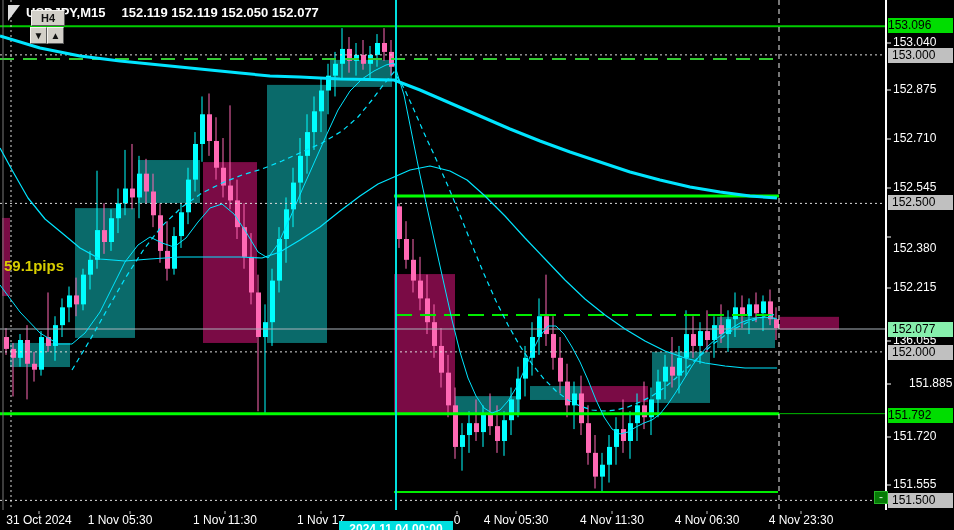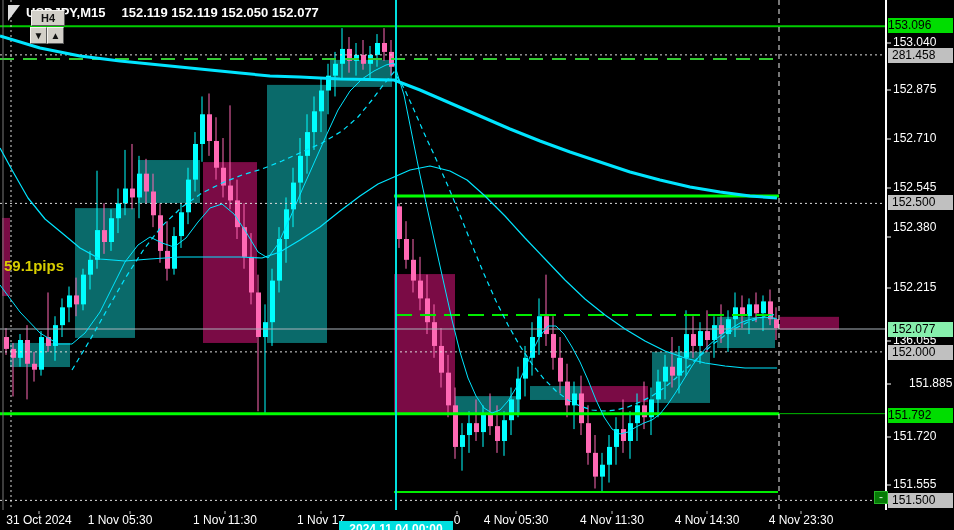--- a/index.html
+++ b/index.html
@@ -327,42 +327,42 @@
     </div>
   </div>
 
   <div class="pips">59.1pips</div>
 
   <div class="minus-btn">-</div>
 
   <div id="price-axis">
       <div class="ptick green" style="top: 18px;">153.096</div>
       <div class="ptick" style="top: 35px;">153.040</div>
-      <div class="ptick silver" style="top: 48px;">281.458</div>
+      <div class="ptick silver" style="top: 48px;">153.000</div>
       <div class="ptick" style="top: 82px;">152.875</div>
       <div class="ptick" style="top: 131px;">152.710</div>
       <div class="ptick" style="top: 180px;">152.545</div>
       <div class="ptick silver" style="top: 195px;">152.500</div>
-      <div class="ptick" style="top: 220px;">152.380</div>
+      <div class="ptick" style="top: 241px;">152.380</div>
       <div class="ptick" style="top: 280px;">152.215</div>
       <div class="ptick white" style="top: 322px;">152.077</div>
       <div class="ptick" style="top: 333px;">136.055</div>
       <div class="ptick silver" style="top: 345px;">152.000</div>
       <div class="ptick" style="top: 376px; margin-left: 16px;">151.885</div>
       <div class="ptick green" style="top: 408px;">151.792</div>
       <div class="ptick" style="top: 429px;">151.720</div>
       <div class="ptick" style="top: 477px;">151.555</div>
       <div class="ptick silver" style="top: 493px;">151.500</div>
     </div>
 
   <div id="time-axis">
     <div class="thl">2024.11.04 00:00</div>
   <div class="ttick" style="left: 39px;">31 Oct 2024</div>
       <div class="ttick" style="left: 120px;">1 Nov 05:30</div>
       <div class="ttick" style="left: 225px;">1 Nov 11:30</div>
       <div class="ttick" style="left: 321px;">1 Nov 17</div>
       <div class="ttick" style="left: 457px;">0</div>
       <div class="ttick" style="left: 516px;">4 Nov 05:30</div>
       <div class="ttick" style="left: 612px;">4 Nov 11:30</div>
-      <div class="ttick" style="left: 707px;">4 Nov 14:30</div>
+      <div class="ttick" style="left: 707px;">4 Nov 06:30</div>
       <div class="ttick" style="left: 801px;">4 Nov 23:30</div>
     </div>
 </div>
 
 </body></html>

